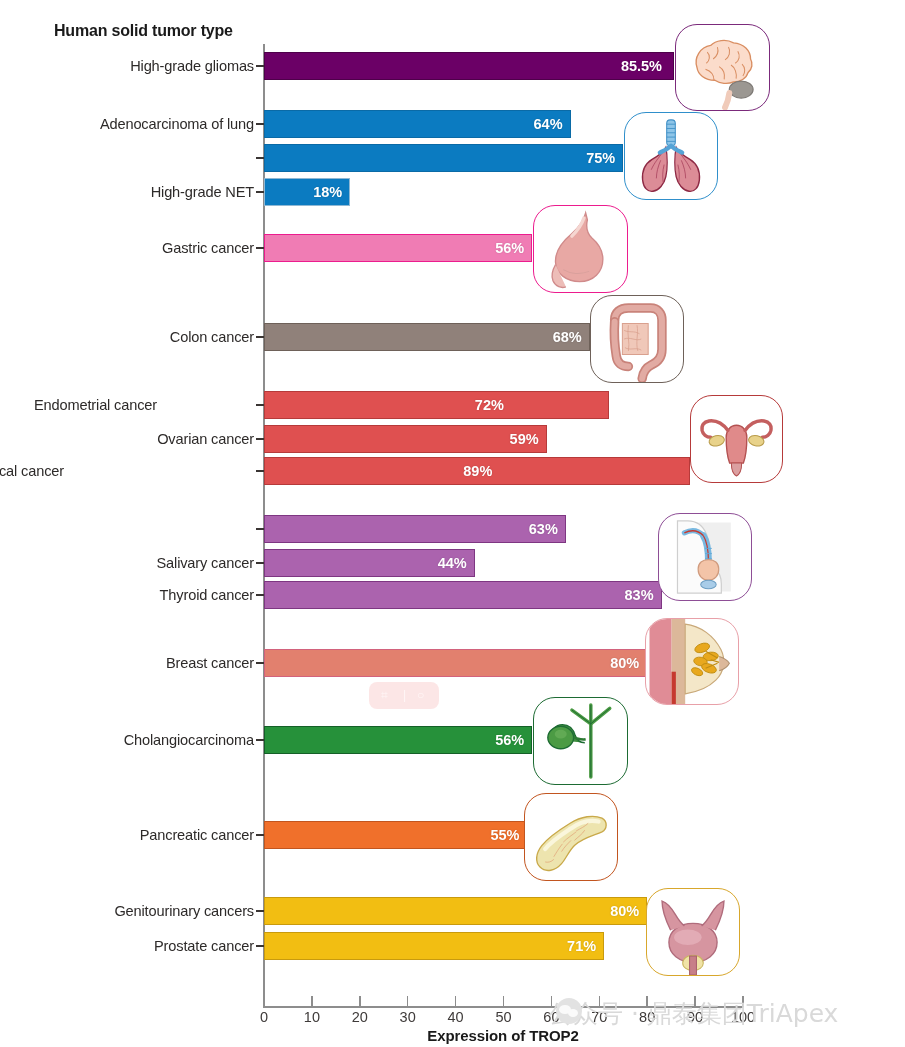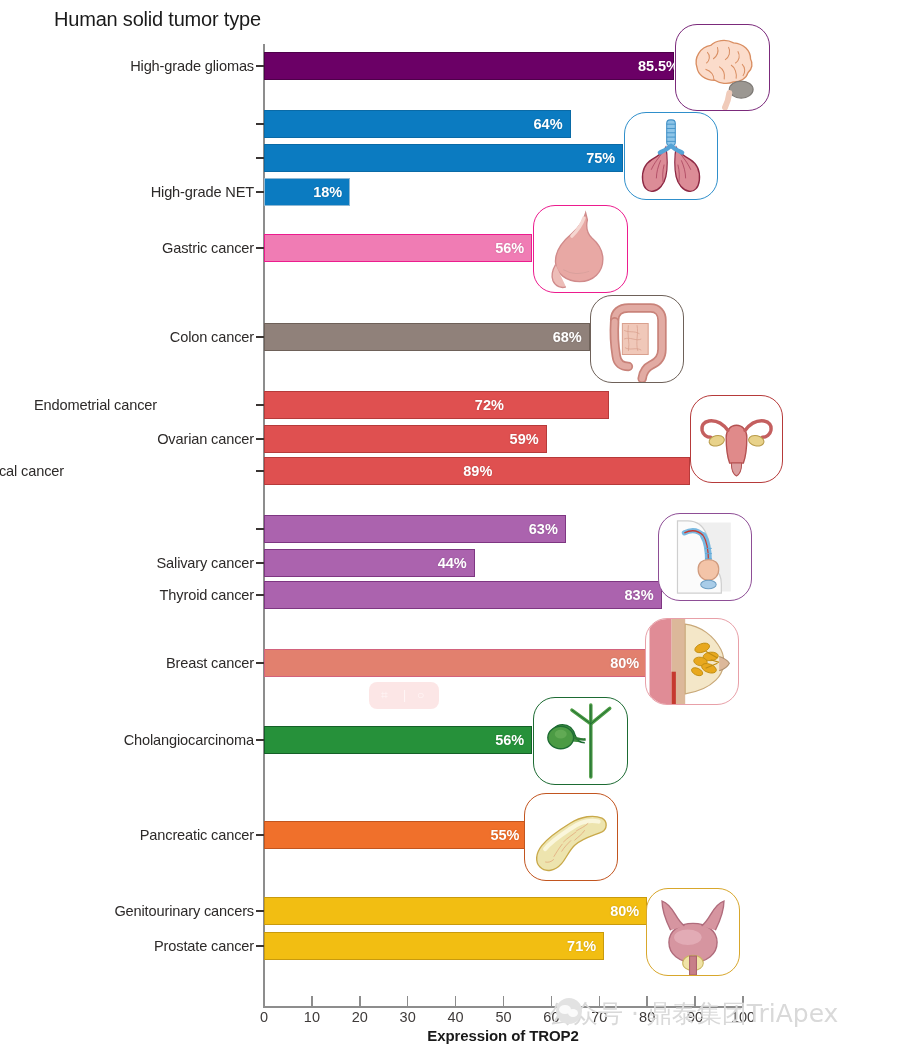--- a/index.html
+++ b/index.html
@@ -5,22 +5,22 @@
   html,body{margin:0;padding:0;background:#ffffff;}
   body{
     width:905px;height:1047px;position:relative;overflow:hidden;
     font-family:"Liberation Sans","DejaVu Sans",sans-serif;
     color:#231f20;
   }
   #chart-root{position:absolute;inset:0;}
 
   
   .chart-title{
-    position:absolute;left:54px;top:8px;
-    font-size:20px;font-weight:normal;letter-spacing:-0.2px;
+    position:absolute;left:54px;top:22px;
+    font-size:16px;font-weight:bold;letter-spacing:-0.2px;
     color:#1a1a1a;white-space:nowrap;
   }
 
   
   .axis-line{
     position:absolute;left:263px;top:44px;width:2px;height:963px;
     background:#8d8d8d;
   }
   .axis-bottom{
     position:absolute;left:263px;top:1006px;width:480px;height:1.5px;
@@ -120,23 +120,24 @@
       <div class="tick" style="left: 742.2px;"></div>
       <div class="tick-label" style="left: 743px;">100</div>
     </div>
   <div class="x-axis-title">Expression of TROP2</div>
 
   <div id="bars-layer">
       <div class="row" style="top: 52px; width: 905px;">
         <div class="row-label">High-grade gliomas</div>
         <div class="row-tick"></div>
         <div class="bar" style="width: 409.545px; background: rgb(107, 0, 102); border-color: rgb(78, 0, 74);"></div>
-        <div class="bar-value" style="right: 226px;">85.5%</div>
+        <div class="bar-value" style="right: 243px;">85.5%</div>
       </div>
       <div class="row" style="top: 110px; width: 905px;">
+        <div class="row-label">Adenocarcinoma of lung</div>
         <div class="row-tick"></div>
         <div class="bar" style="width: 306.56px; background: rgb(11, 123, 193); border-color: rgb(10, 106, 166);"></div>
         <div class="bar-value" style="right: 342.44px;">64%</div>
       </div>
       <div class="row" style="top: 144px; width: 905px;">
         <div class="row-tick"></div>
         <div class="bar" style="width: 359.25px; background: rgb(11, 123, 193); border-color: rgb(10, 106, 166);"></div>
         <div class="bar-value" style="right: 289.75px;">75%</div>
       </div>
       <div class="row" style="top: 178px; width: 905px;">

